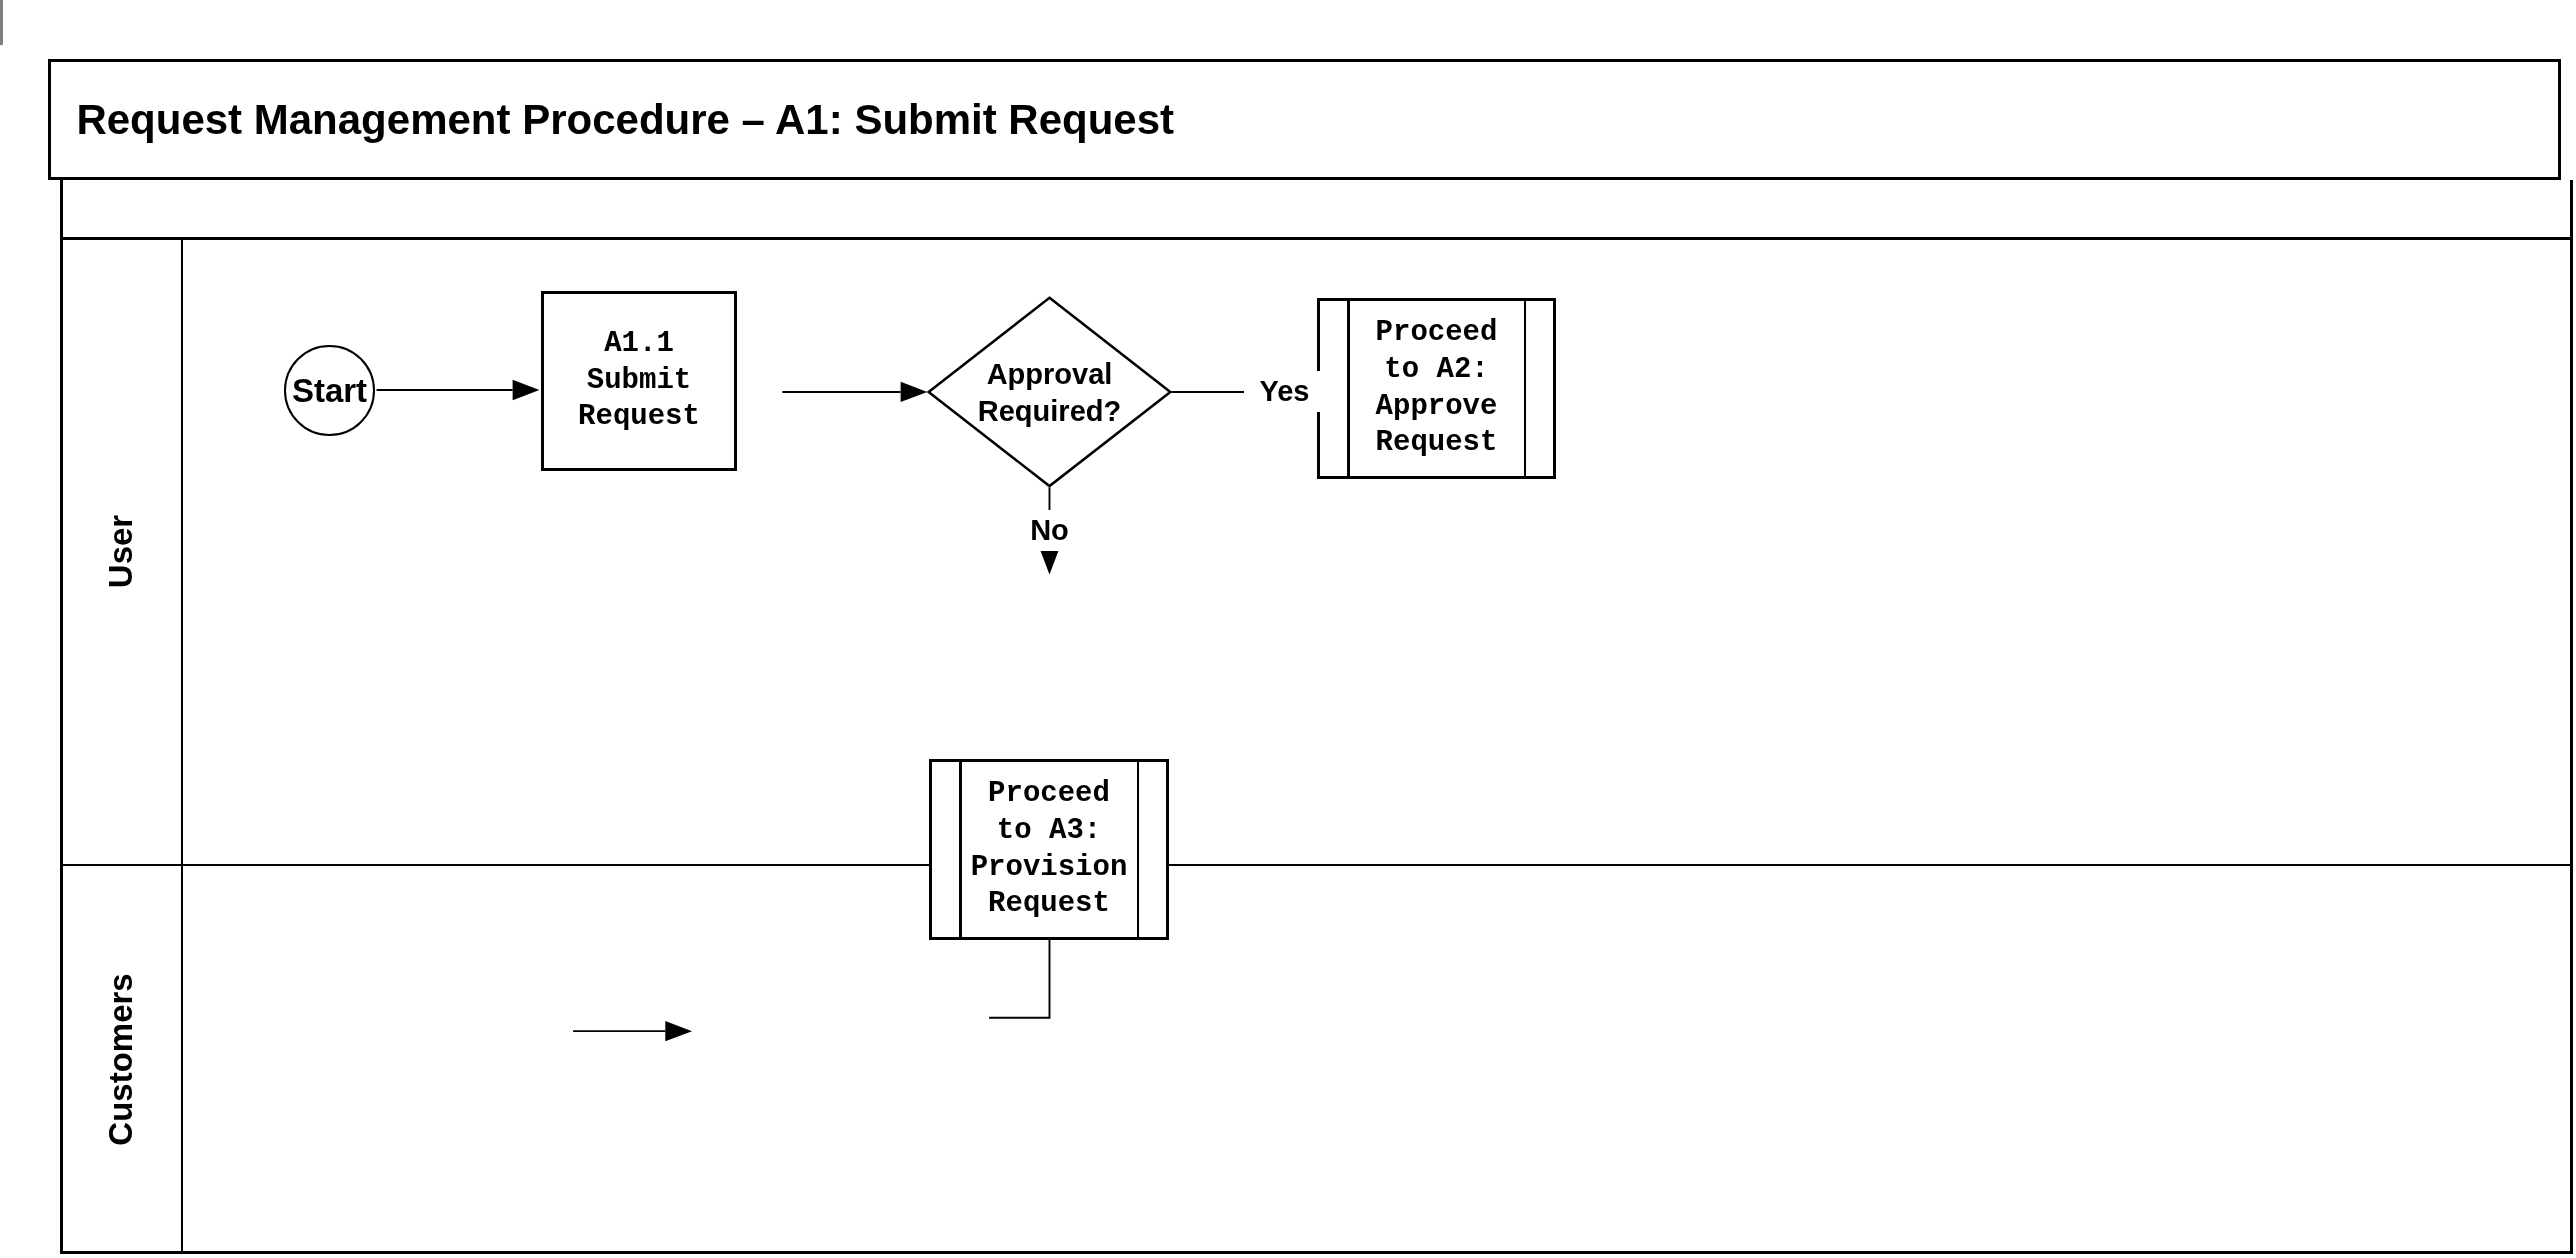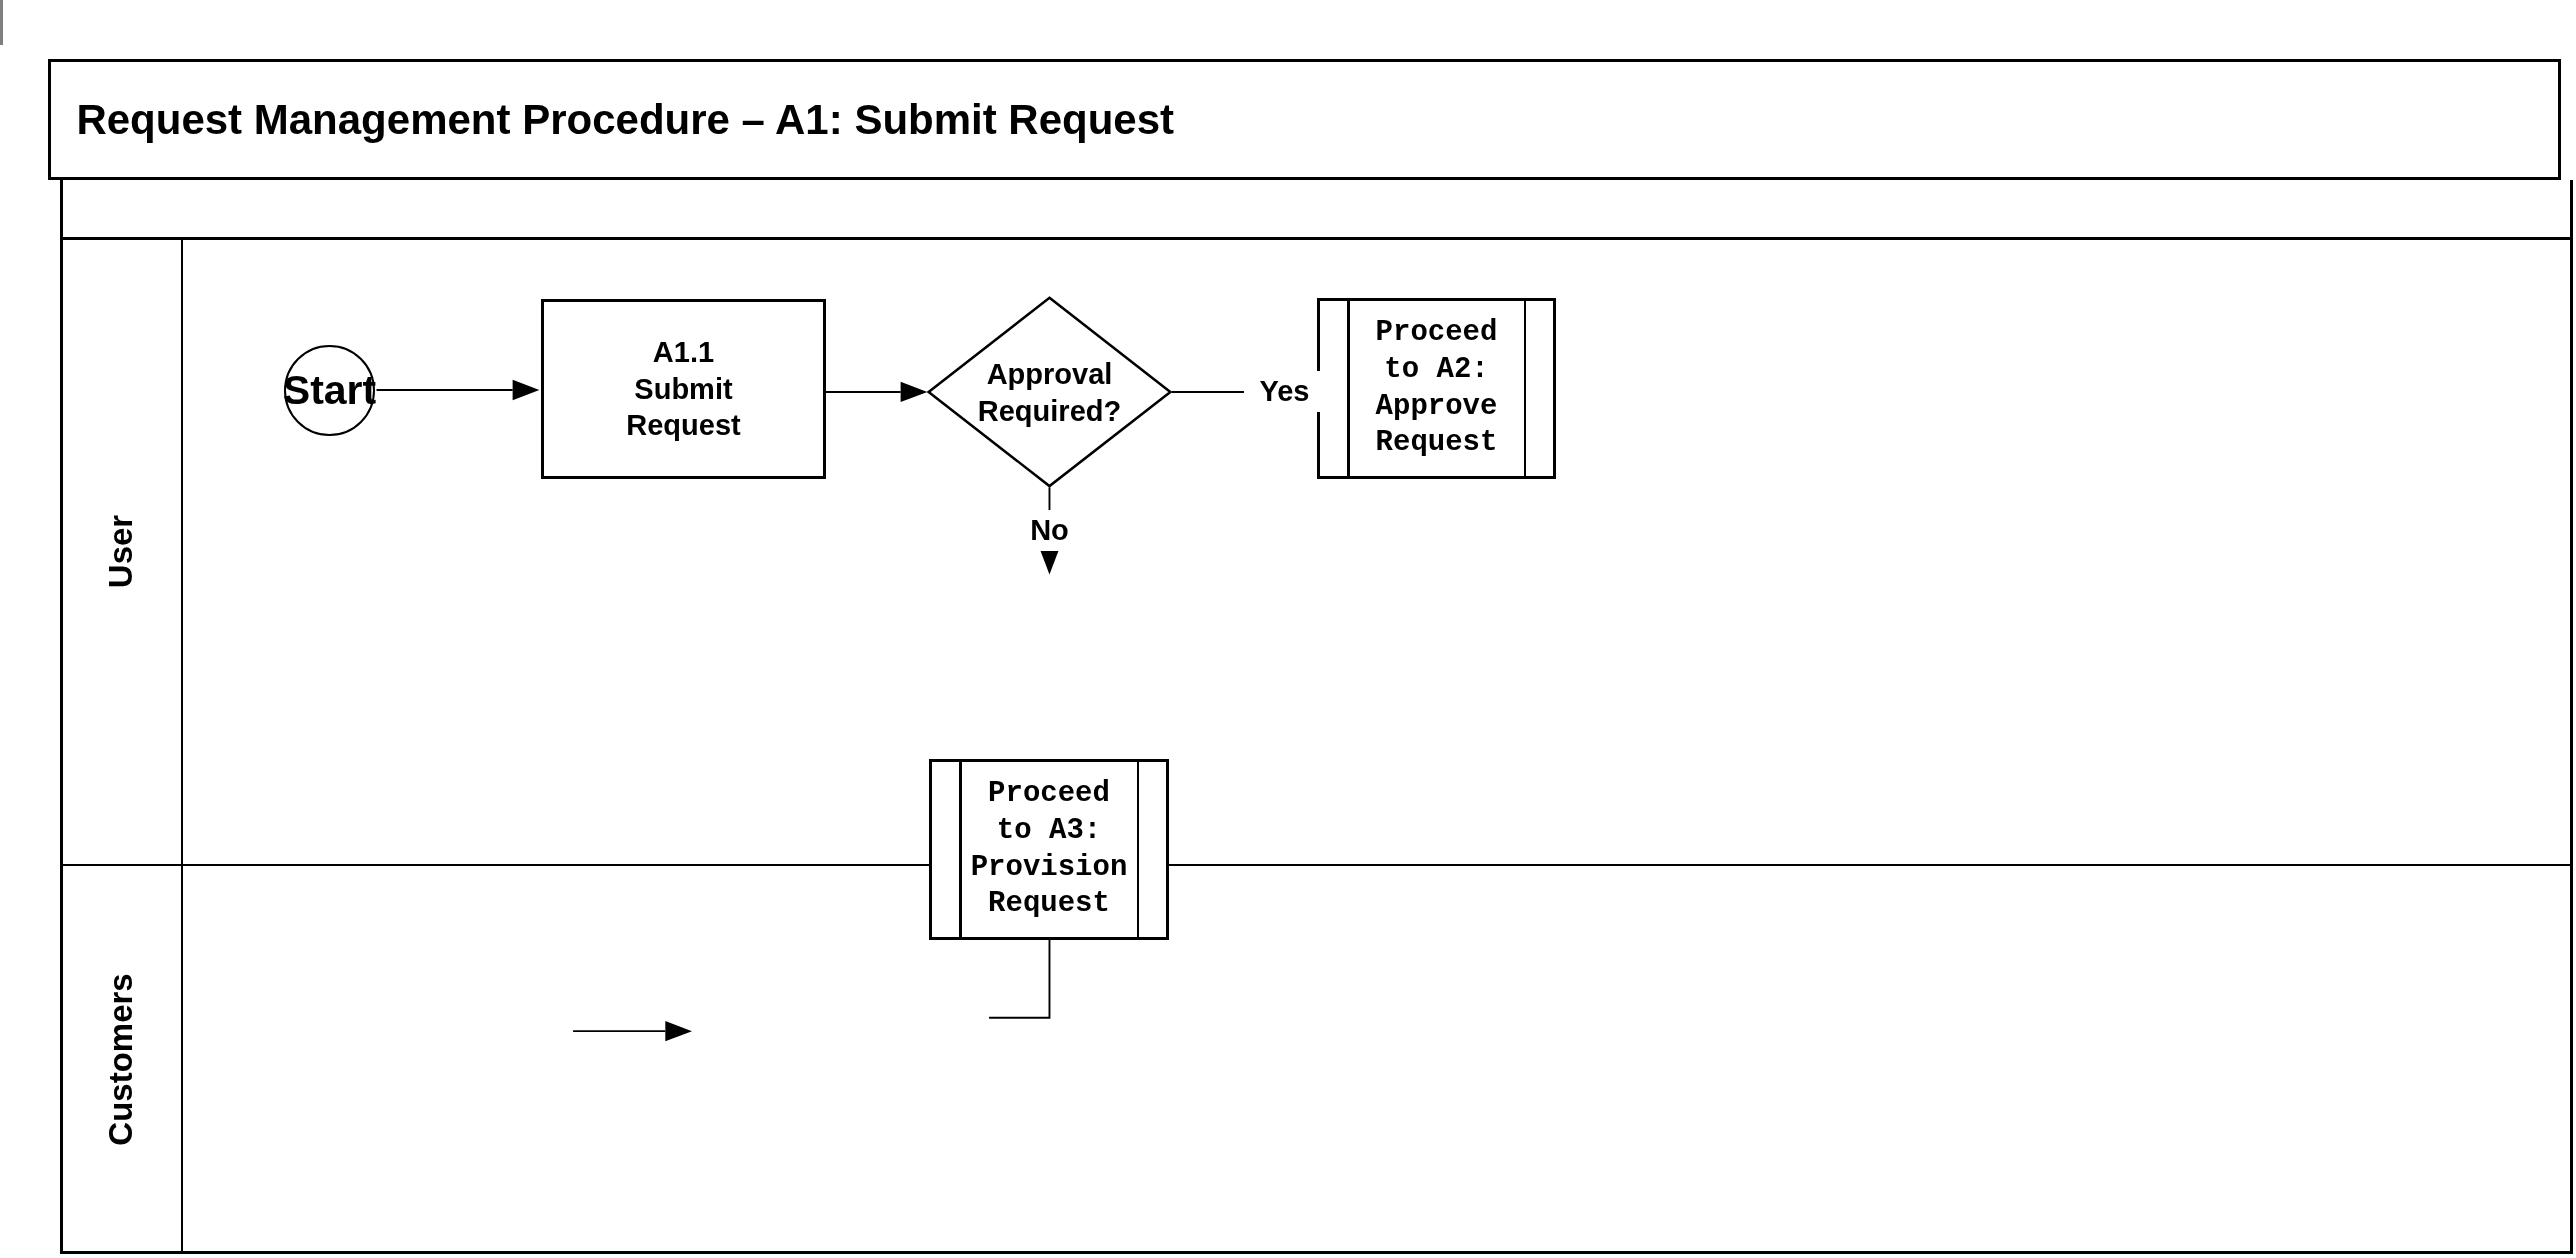--- a/index.html
+++ b/index.html
@@ -63,26 +63,26 @@
     display: flex; align-items: center; justify-content: center;
     text-align: center;
     white-space: pre-line;
     font-size: 29px;
     line-height: 1.26;
     background: #fff;
   }
   .start-node {
     left: 284px; top: 345px; width: 91px; height: 91px;
     border: 2.5px solid #000; border-radius: 50%;
-    font-size: 41px;
+    font-size: 33px;
   }
   .proc {
     border: 3.2px solid #000;
   }
-  .node-a11 { left: 541px;  top: 299px;  width: 285px; height: 180px; }
+  .node-a11 { left: 541px;  top: 291px;  width: 196px; height: 180px; font-family: Liberation Mono, monospace; }
   .node-a2  { left: 1317px; top: 298px;  width: 239px; height: 181px; }
   .node-a3  { left: 929px; top: 578px;  width: 240px; height: 181px; }
 
   
   .subproc { position: relative; font-family: Liberation Mono, monospace; }
   .sub-bar {
     position: absolute; top: 0; bottom: 0; width: 2.5px;
     background: #000;
   }
   .sub-bar.l { left: 27px; }

